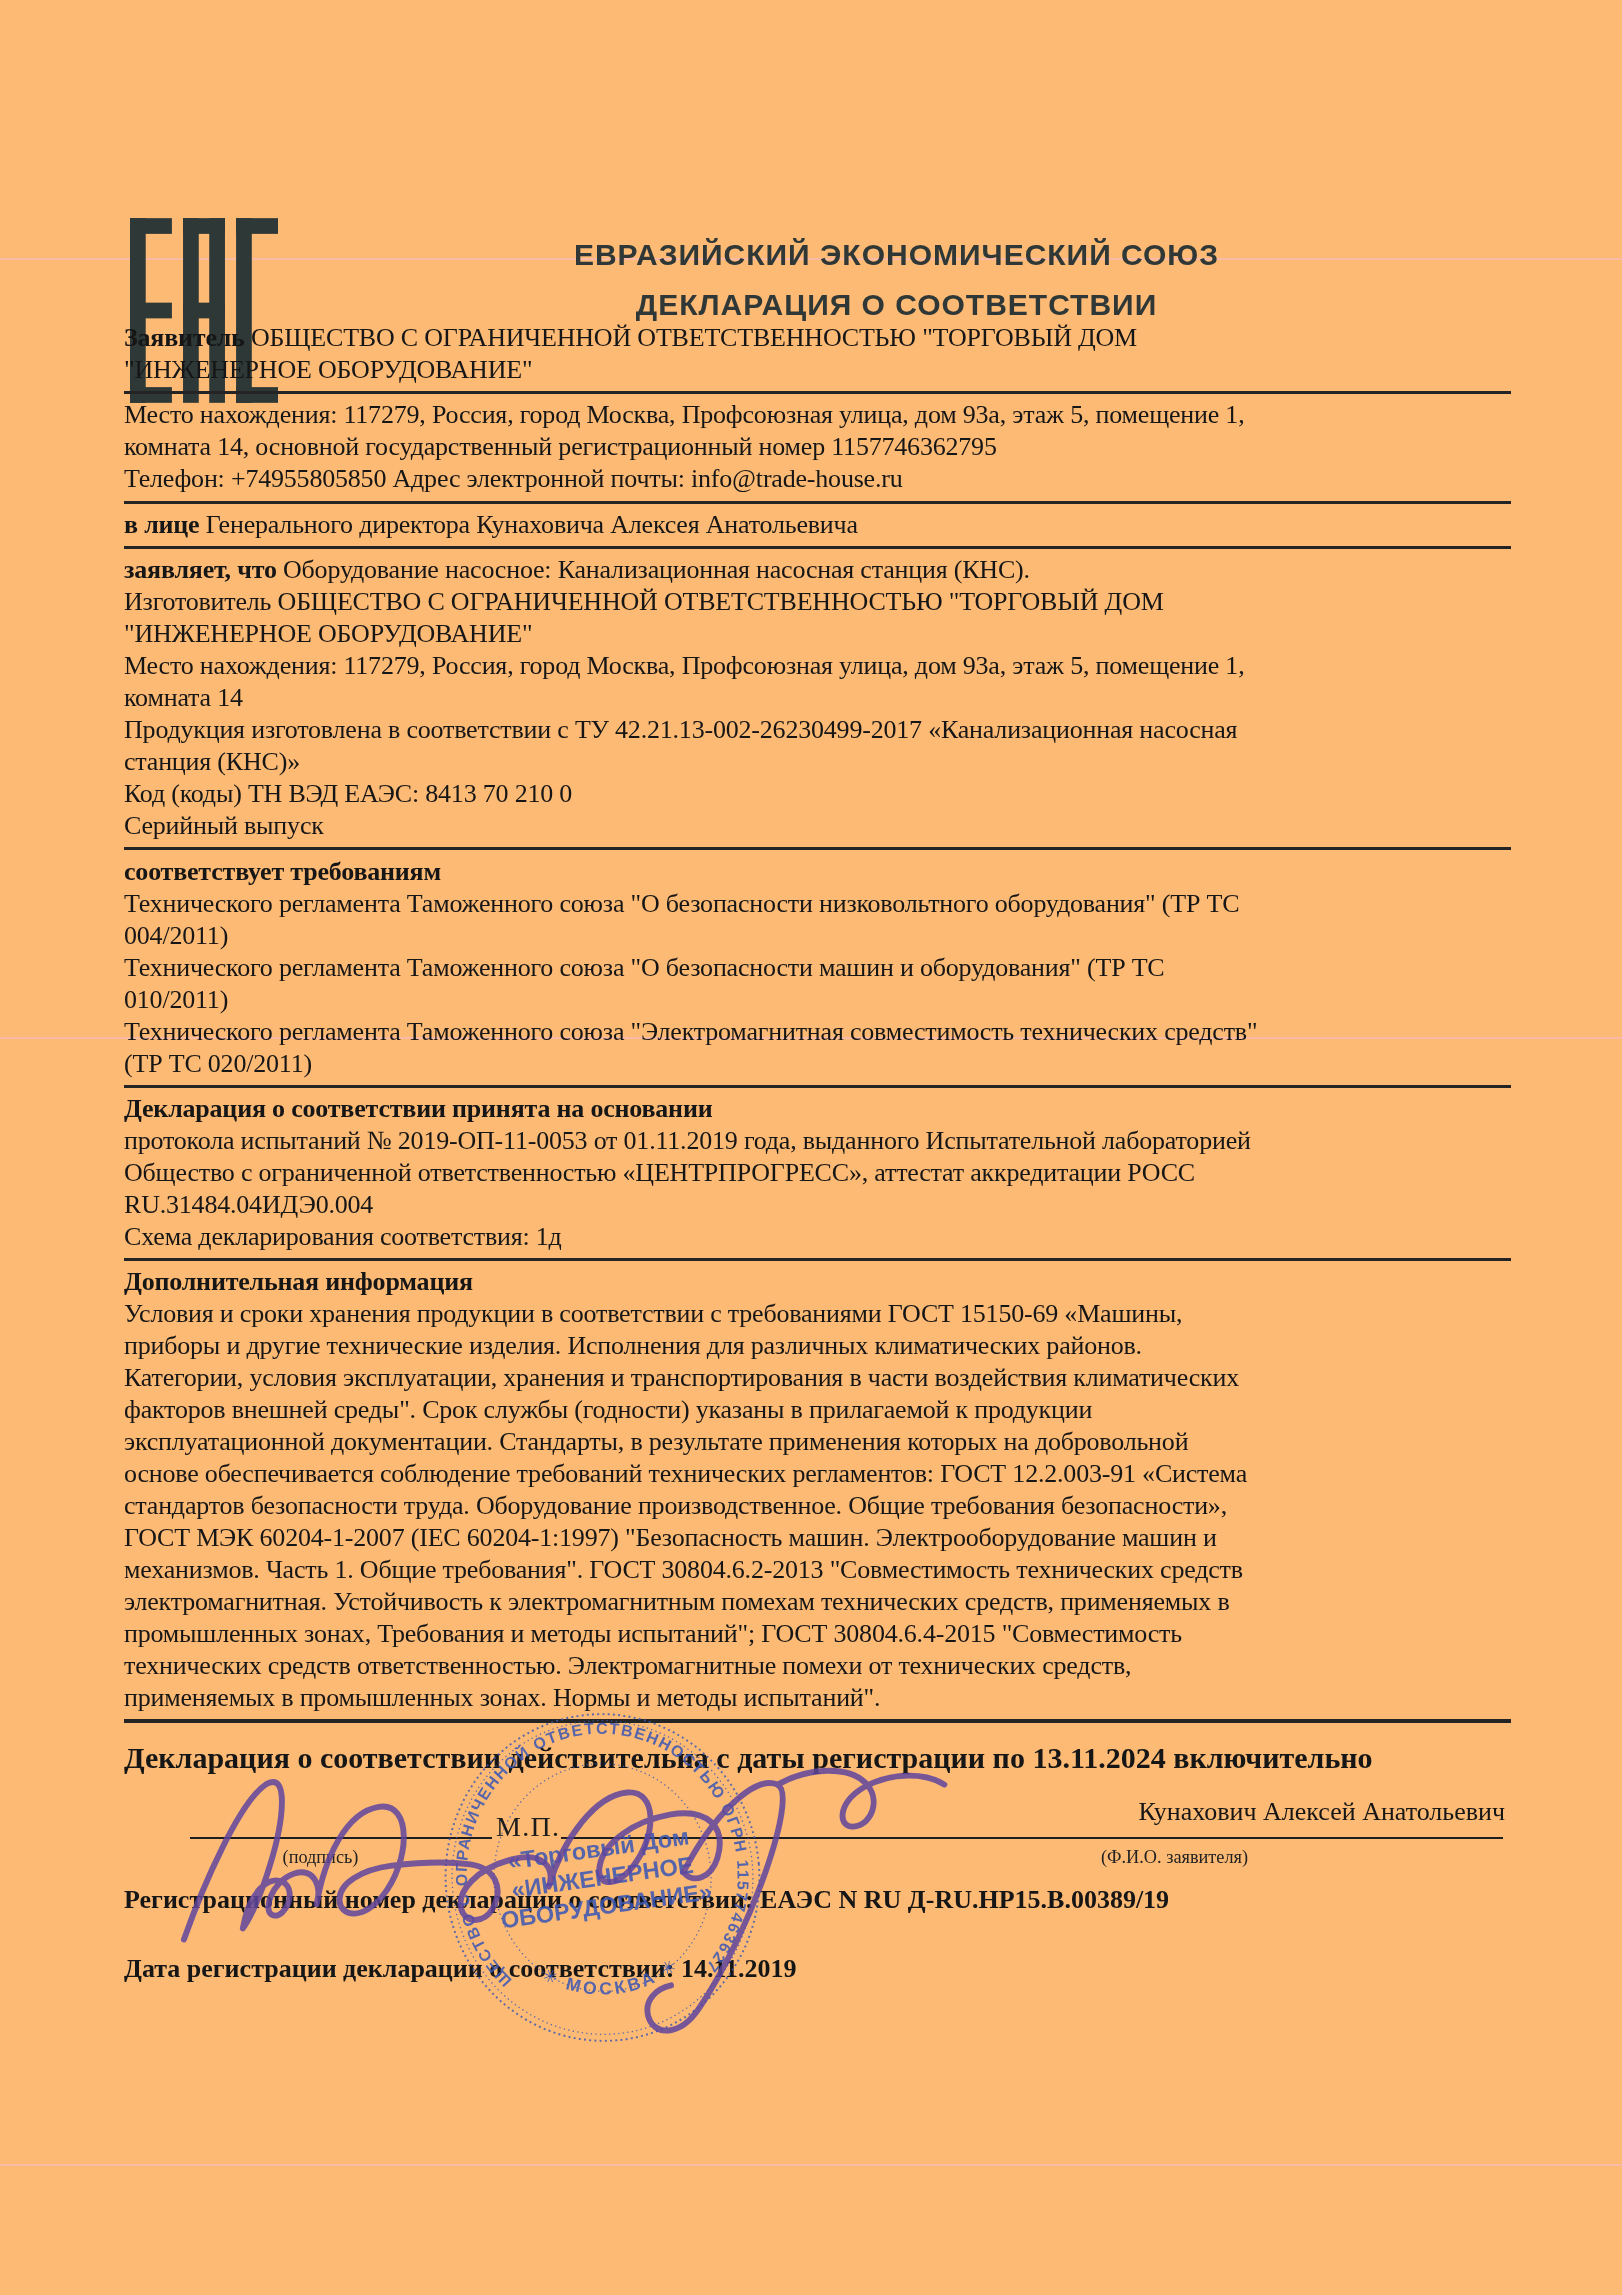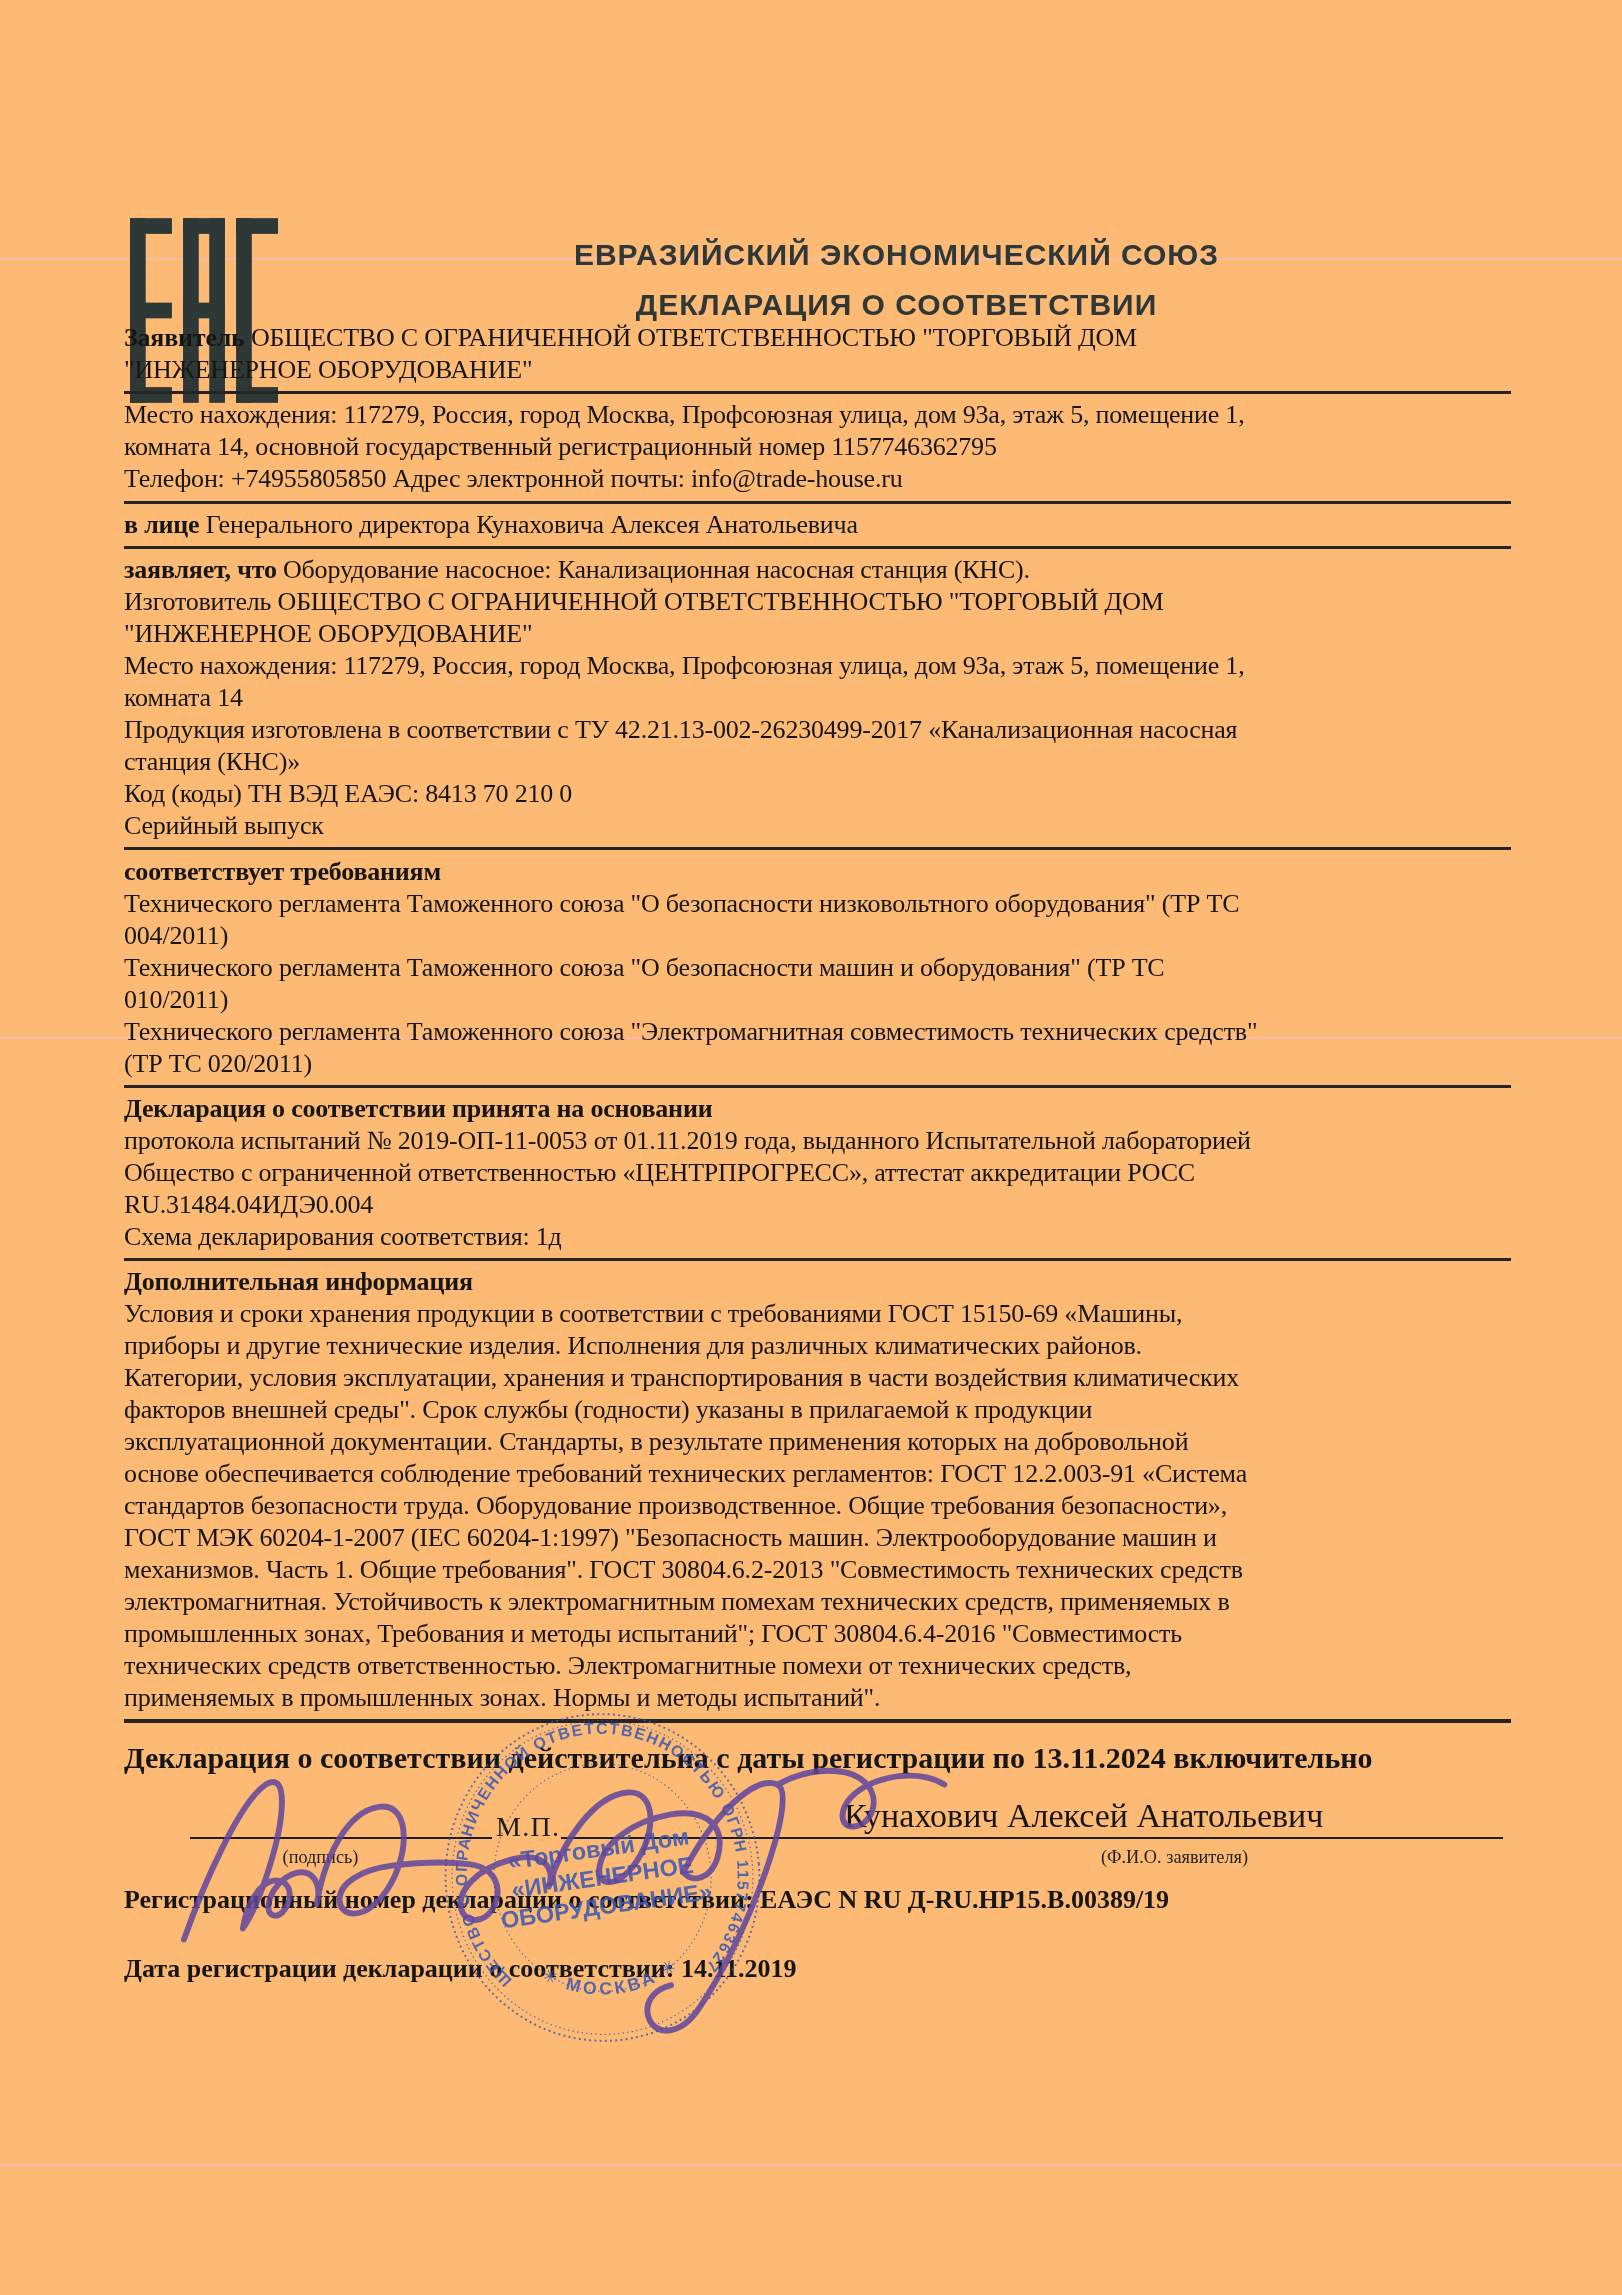--- a/index.html
+++ b/index.html
@@ -27,21 +27,21 @@
   .row{font-size:26px;line-height:32px;white-space:nowrap;letter-spacing:-0.2px;}
   .row .b{font-weight:bold;}
   .rule{border-top:3.3px solid #242424;height:0;margin:5.2px 0;}
   .rule.thick{border-top-width:4.6px;}
   
   .abs{position:absolute;}
   .validity{left:124px;top:1741px;width:1387px;font-size:30px;font-weight:bold;white-space:nowrap;}
   .sig-line{height:0;border-top:2.6px solid #1e1e1e;}
   .caption{font-size:18.3px;color:#222;text-align:center;}
   .mp{left:496px;top:1811px;font-size:28px;letter-spacing:1.3px;color:#1c1c1c;}
-  .applicant-name{left:844px;top:1797px;width:661px;text-align:left;font-size:34px;white-space:nowrap;font-family:Liberation Serif, serif;}
+  .applicant-name{left:844px;top:1797px;width:661px;text-align:right;font-size:26px;white-space:nowrap;font-family:Liberation Serif, serif;}
   .reg-line{left:124px;top:1885px;width:1440px;font-size:26px;font-weight:bold;white-space:nowrap;}
   .date-line{left:124px;top:1954px;width:1440px;font-size:26px;font-weight:bold;white-space:nowrap;}
   .stamp-svg{left:429px;top:1701px;}
   .sig-svg{left:164px;top:1714px;}
   .stamp-ring-text{font-family:"Liberation Sans","DejaVu Sans",sans-serif;font-weight:bold;}
   .stamp-center-text{font-family:"Liberation Sans","DejaVu Sans",sans-serif;font-weight:bold;}
 </style>
 </head>
 <body>
 
@@ -113,21 +113,21 @@
       <div class="row"><span>Условия и сроки хранения продукции в соответствии с требованиями ГОСТ 15150-69 «Машины,</span></div>
       <div class="row"><span>приборы и другие технические изделия. Исполнения для различных климатических районов.</span></div>
       <div class="row"><span>Категории, условия эксплуатации, хранения и транспортирования в части воздействия климатических</span></div>
       <div class="row"><span>факторов внешней среды". Срок службы (годности) указаны в прилагаемой к продукции</span></div>
       <div class="row"><span>эксплуатационной документации. Стандарты, в результате применения которых на добровольной</span></div>
       <div class="row"><span>основе обеспечивается соблюдение требований технических регламентов: ГОСТ 12.2.003-91 «Система</span></div>
       <div class="row"><span>стандартов безопасности труда. Оборудование производственное. Общие требования безопасности»,</span></div>
       <div class="row"><span>ГОСТ МЭК 60204-1-2007 (IEC 60204-1:1997) "Безопасность машин. Электрооборудование машин и</span></div>
       <div class="row"><span>механизмов. Часть 1. Общие требования". ГОСТ 30804.6.2-2013 "Совместимость технических средств</span></div>
       <div class="row"><span>электромагнитная. Устойчивость к электромагнитным помехам технических средств, применяемых в</span></div>
-      <div class="row"><span>промышленных зонах, Требования и методы испытаний"; ГОСТ 30804.6.4-2016 "Совместимость</span></div>
+      <div class="row"><span>промышленных зонах, Требования и методы испытаний"; ГОСТ 30804.6.4-2015 "Совместимость</span></div>
       <div class="row"><span>технических средств ответственностью. Электромагнитные помехи от технических средств,</span></div>
       <div class="row"><span>применяемых в промышленных зонах. Нормы и методы испытаний".</span></div>
       <div class="rule thick"></div>
     </div>
 
   <div class="abs validity">Декларация о соответствии действительна с даты регистрации по 13.11.2024 включительно</div>
 
   <div class="abs sig-line" style="left:190px;top:1837px;width:302px;"></div>
   <div class="abs sig-line" style="left:561px;top:1837px;width:942px;"></div>
   <div class="abs caption" style="left:196px;top:1847px;width:249px;">(подпись)</div>

